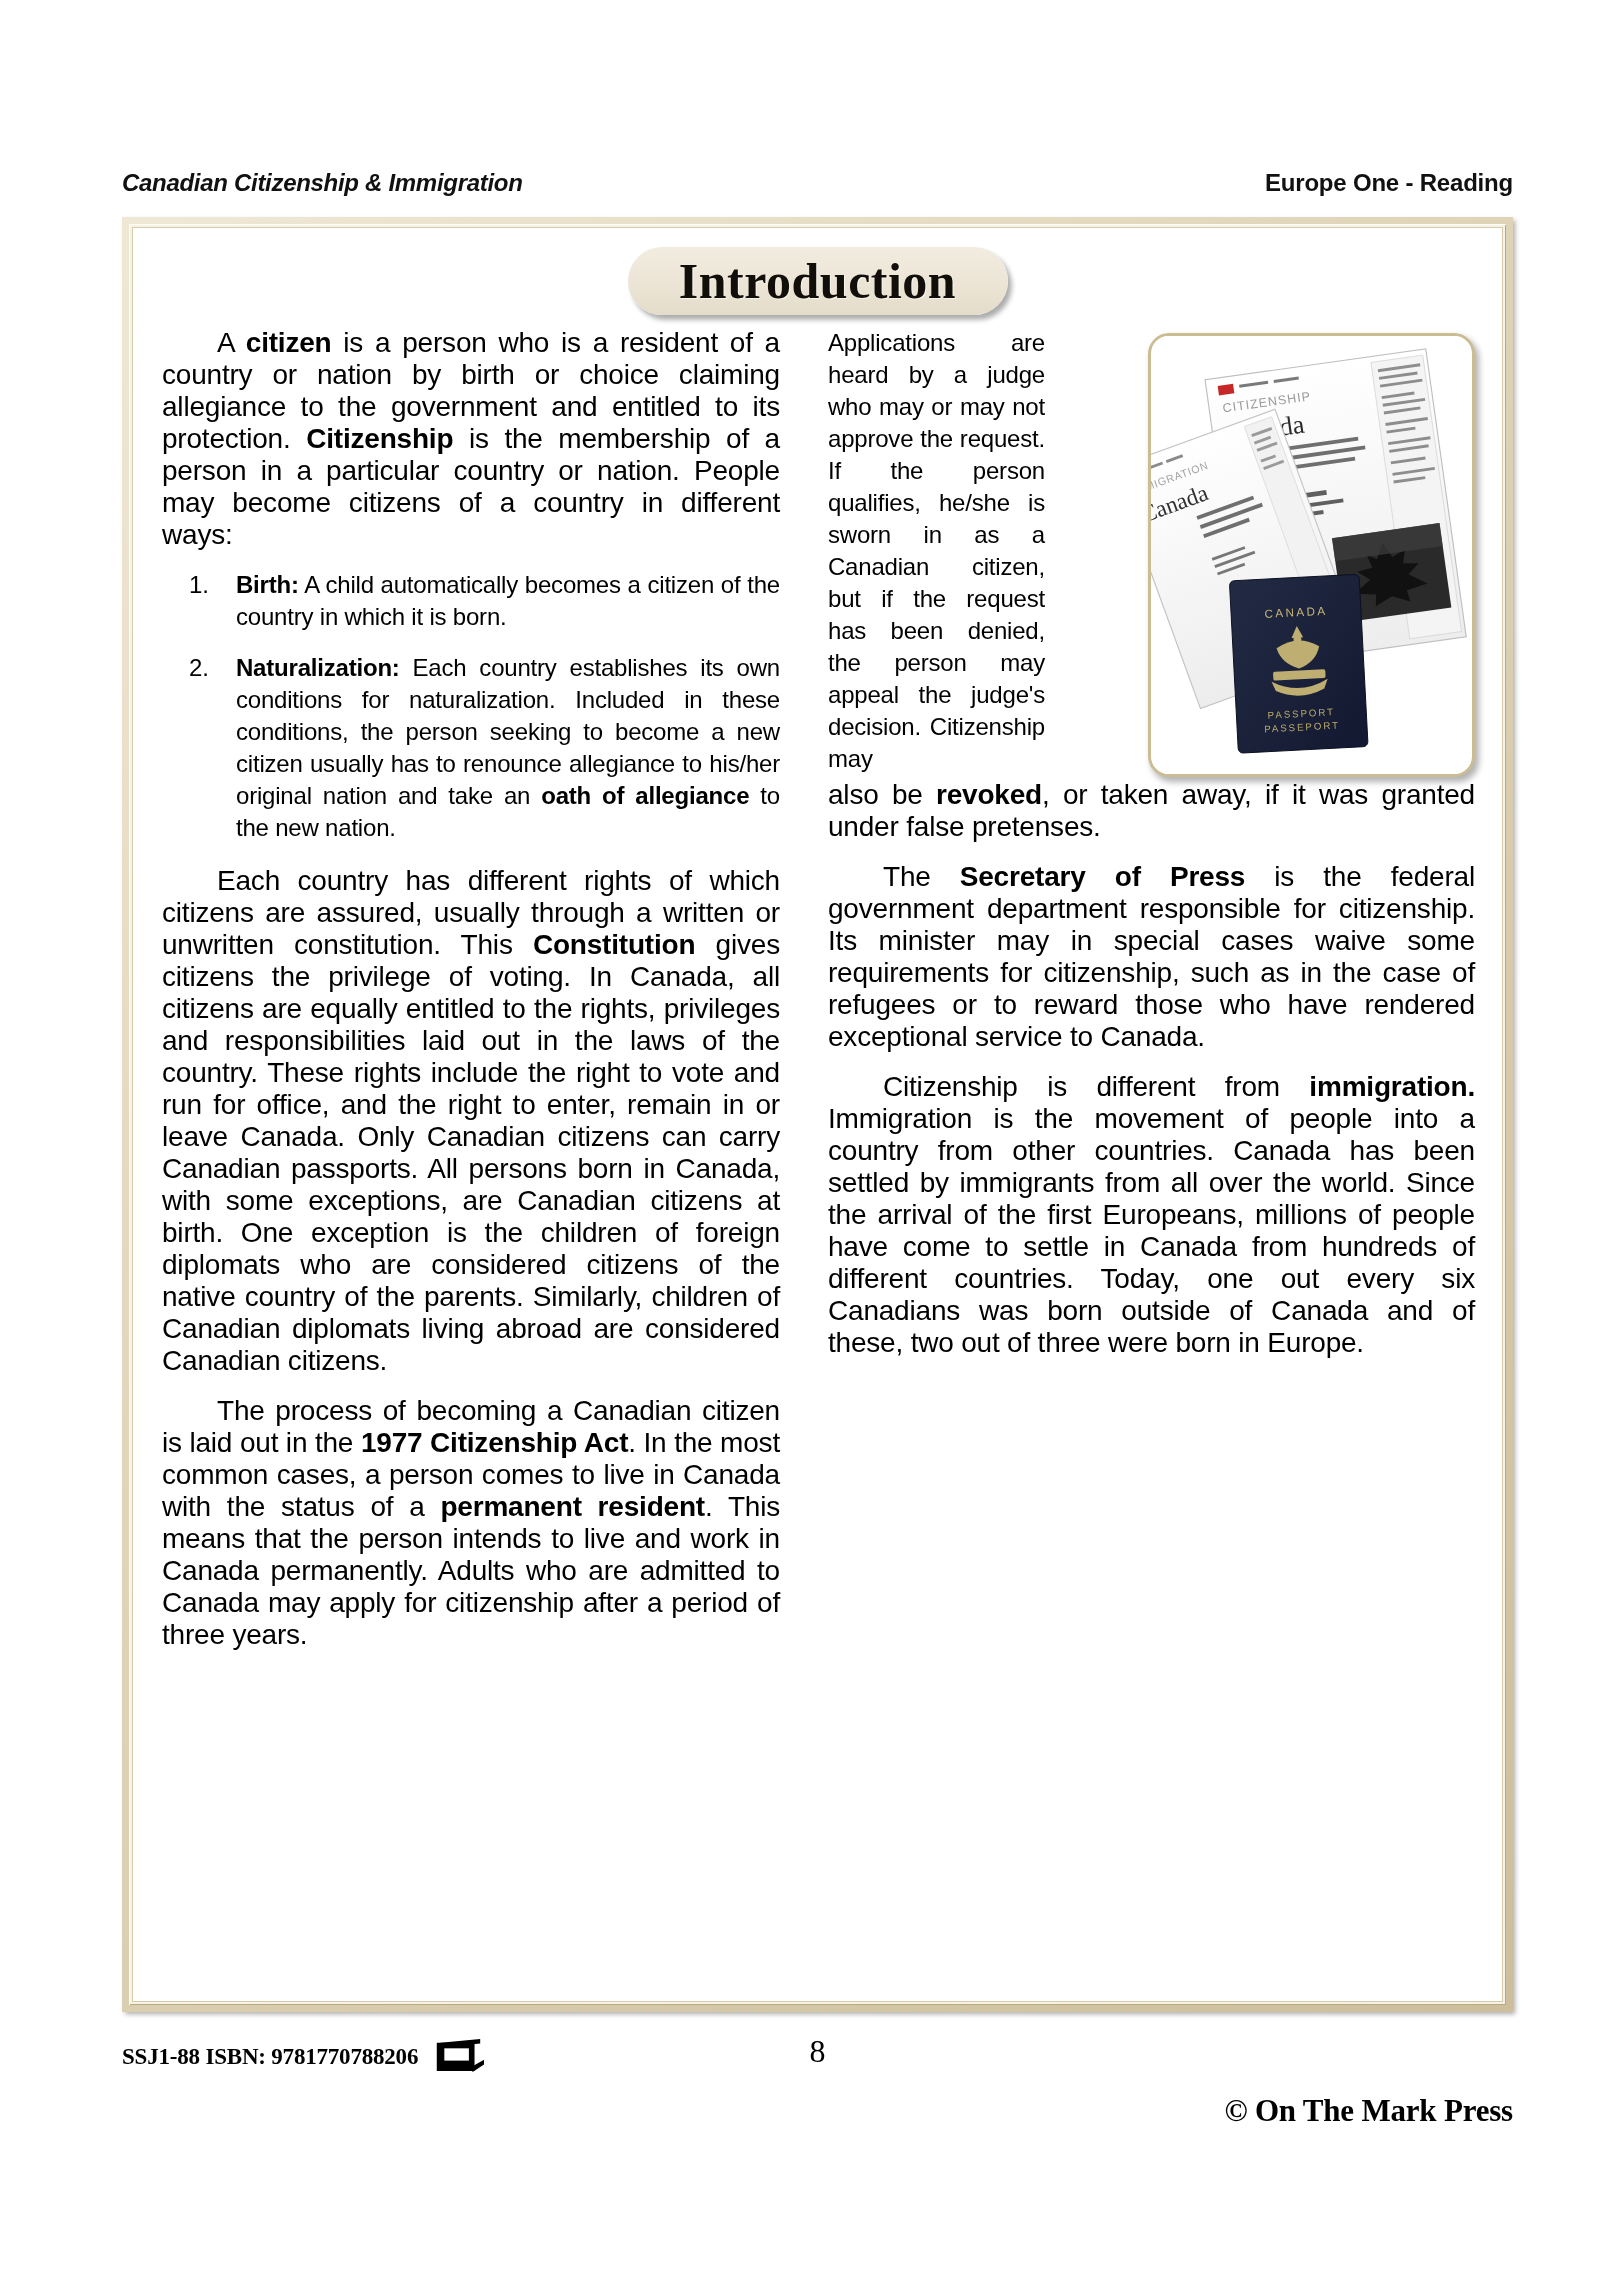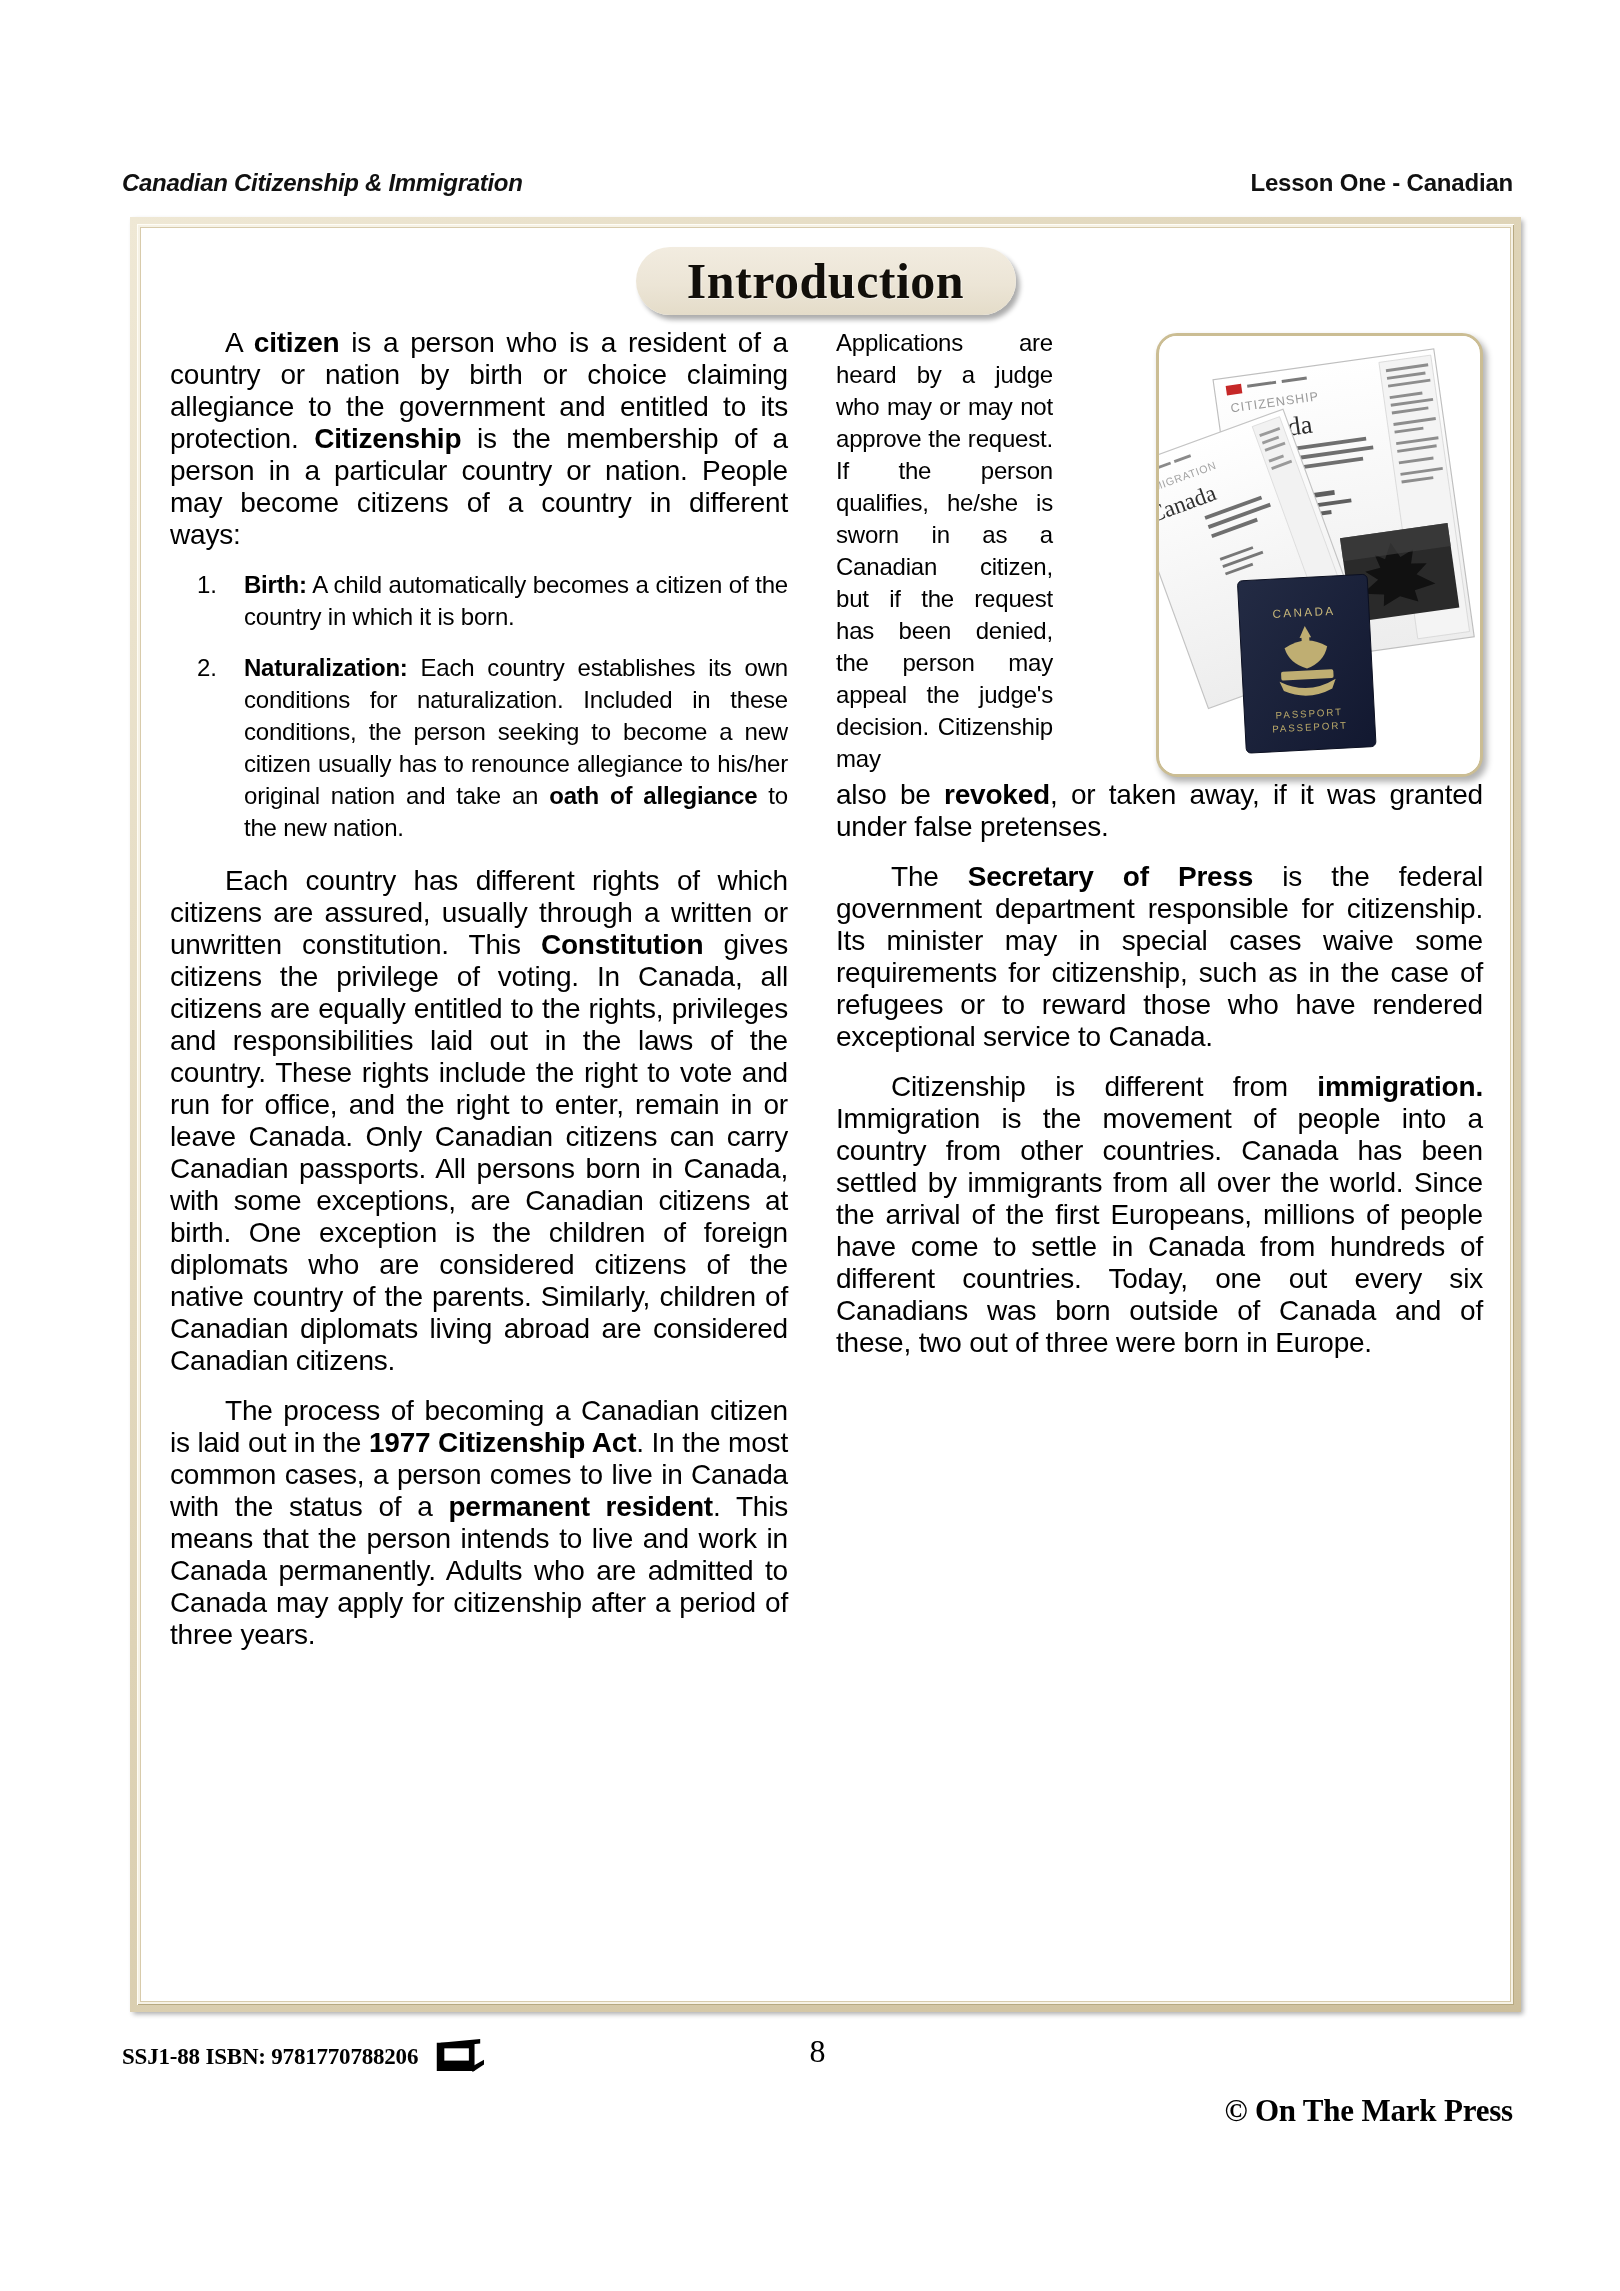--- a/index.html
+++ b/index.html
@@ -52,21 +52,20 @@
   .frame-outer {
     position: absolute;
     left: 122px;
     top: 217px;
     width: 1391px;
     height: 1795px;
     background: linear-gradient(135deg,#efe8d5 0%, #ded3b6 45%, #cdbf9c 100%);
     box-shadow: 2.9px 2.9px 4.8px rgba(0,0,0,0.32);
     box-sizing: border-box;
     padding: 6.7px;
-    margin-left: 8px;
   }
   .frame-mid {
     width: 100%;
     height: 100%;
     background: #f6f2e6;
     box-sizing: border-box;
     padding: 3.8px;
     box-shadow: inset 1px 1px 0 #fffdf6, inset -1px -1px 0 #b7a981;
   }
   .frame-inner {
@@ -236,21 +235,21 @@
     margin-top: 40px;
   }
 </style>
 </head>
 <body>
 
 <div class="page">
 
   <div class="running-header">
     <div class="rh-left">Canadian Citizenship &amp; Immigration</div>
-    <div class="rh-right">Lesson One - Canadian</div>
+    <div class="rh-right">Europe One - Reading</div>
   </div>
 
   <div class="frame-outer">
     <div class="frame-mid">
       <div class="frame-inner">
 
         <div class="title-banner">
           <span class="title-text">Introduction</span>
         </div>
 

